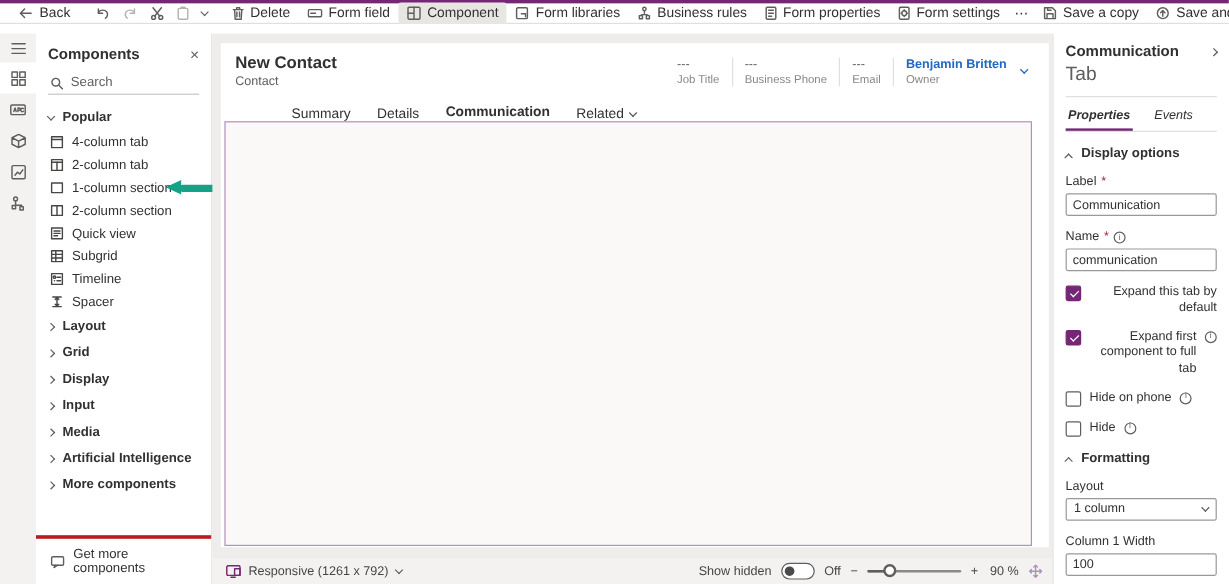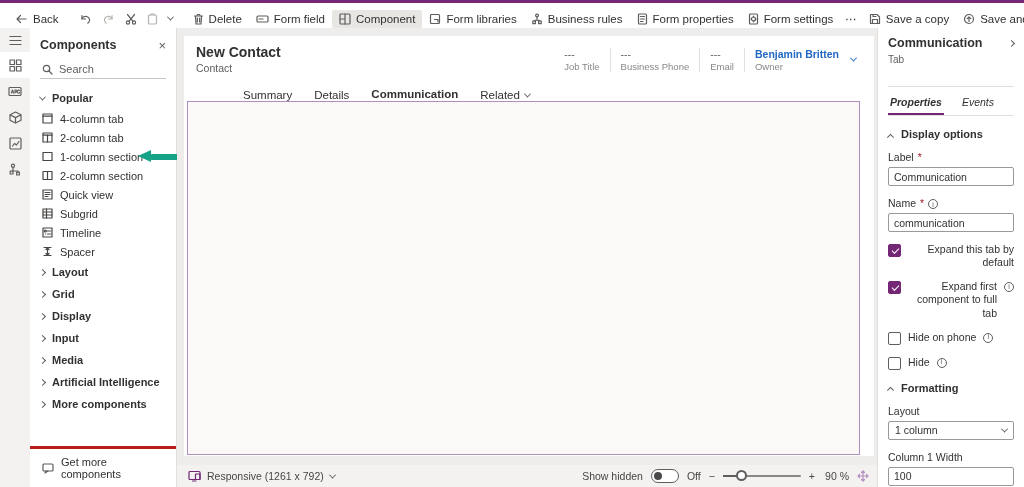--- a/index.html
+++ b/index.html
@@ -3,21 +3,21 @@
 <meta charset="utf-8">
 <style>
   * { margin:0; padding:0; box-sizing:border-box; }
   html,body { width:1024px; height:487px; overflow:hidden; background:#fff;
     font-family:"Liberation Sans","DejaVu Sans",sans-serif; color:#323130; }
 
   
   .top-strip { position:absolute; left:0; top:0; width:1024px; height:3px; background:#742774; }
 
   
-  .commandbar { position:absolute; left:0; top:3px; width:1024px; height:32px; background:#fff;
+  .commandbar { position:absolute; left:0; top:3px; width:1024px; height:17px; background:#fff;
     border-bottom:1px solid #e1dfdd; display:flex; align-items:center; font-size:11.5px; padding:0 8px; }
   .cb-btn { display:flex; align-items:center; gap:5px; padding:3px 7px; border-radius:2px; cursor:pointer; white-space:nowrap; }
   .cb-btn.selected { background:#e8e6e3; }
   .cb-btn.icon-only { padding:3px 5px; }
   .cb-sep { width:1px; height:15px; background:#e1dfdd; margin:0 4px; }
   .cb-spacer { flex:1; }
   .ic { display:inline-flex; align-items:center; }
   .ic svg { display:block; }
   .ic svg * { fill:none; stroke:#605e5c; stroke-width:1.2; stroke-linecap:round; stroke-linejoin:round; }
   .ic.dim svg * { stroke:#b5b3b0; }
@@ -87,21 +87,21 @@
     background:#fff; border:2px solid #605e5c; }
   .sb-zoomval { min-width:26px; text-align:right; }
   .fit-icon svg * { stroke:#b490c0; }
   .resp-icon svg * { stroke:#742774; }
 
   
   .props { position:absolute; left:877px; top:28px; width:147px; height:459px; background:#fff;
     border-left:1px solid #e1dfdd; font-size:10.5px; padding:0 10px; }
   .pp-head { display:flex; align-items:center; justify-content:space-between; padding-top:8px; }
   .pp-title { font-size:12.5px; font-weight:bold; }
-  .pp-sub { color:#605e5c; font-size:10px; margin-top:4px; padding-bottom:21px; border-bottom:1px solid #e1dfdd; }
+  .pp-sub { color:#605e5c; font-size:16px; margin-top:4px; padding-bottom:8px; border-bottom:1px solid #e1dfdd; }
   .pp-tabs { display:flex; gap:16px; border-bottom:1px solid #e1dfdd; margin-top:2px;font-style:italic; }
   .pp-tab { padding:7px 2px 5px 2px; cursor:pointer; color:#323130; }
   .pp-tab.active { font-weight:bold; border-bottom:2px solid #742774; }
   .pp-section { display:flex; align-items:center; gap:8px; font-weight:bold; font-size:11px; margin-top:12px; cursor:pointer; }
   .pp-field-label { margin-top:11px; margin-bottom:4px; display:flex; align-items:center; gap:4px; }
   .req { color:#a4262c; }
   .pp-input { width:100%; height:19px; border:1px solid #9b9997; border-radius:2px; background:#fff;
     font-size:10.5px; padding:0 5px; color:#323130; font-family:"Liberation Sans","DejaVu Sans",sans-serif; outline:none; }
   .pp-select { width:100%; height:19px; border:1px solid #9b9997; border-radius:2px; background:#fff;
     display:flex; align-items:center; justify-content:space-between; padding:0 6px; cursor:pointer; }

